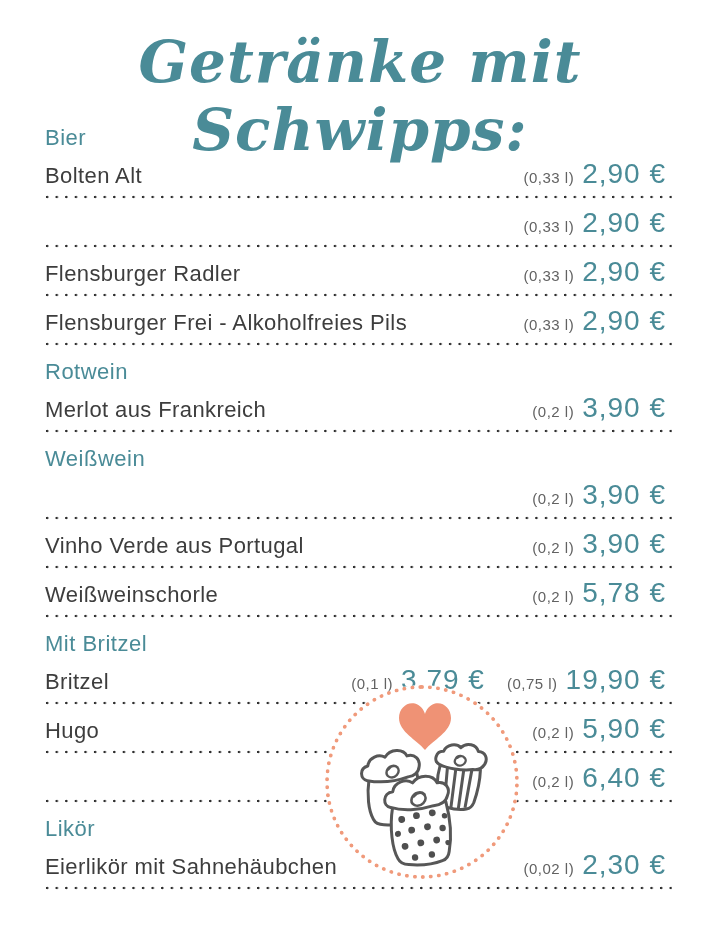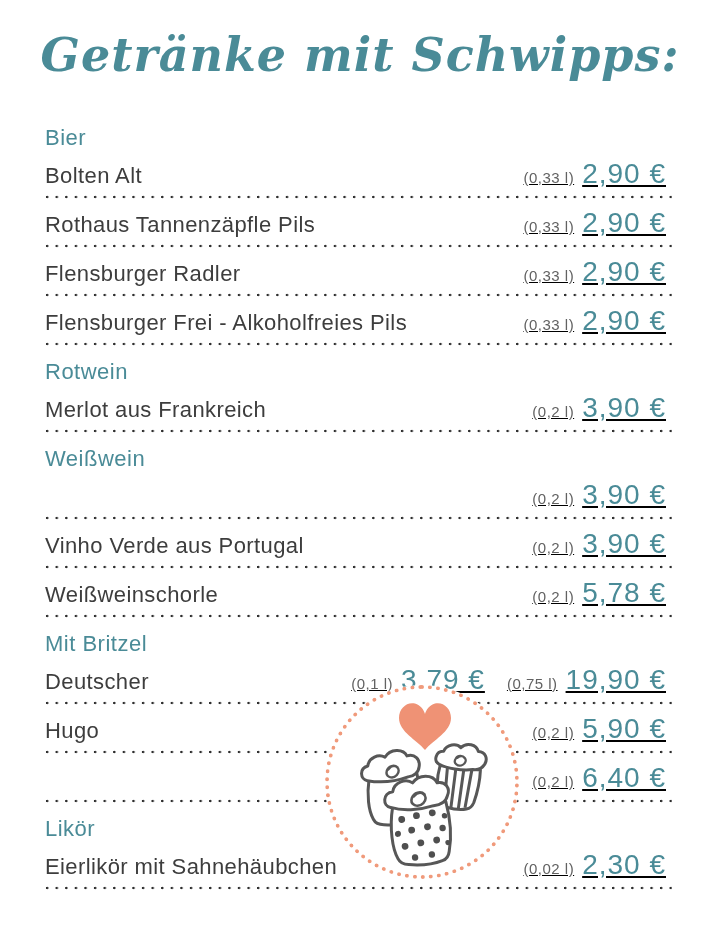--- a/index.html
+++ b/index.html
@@ -13,21 +13,21 @@
   }
   .title {
     position: absolute;
     top: 28px;
     left: 0;
     width: 720px;
     text-align: center;
     font-family: "DejaVu Serif", serif;
     font-style: italic;
     font-weight: bold;
-    font-size: 46px;
+    font-size: 58px;
     letter-spacing: 1px;
     color: #4a8b97;
   }
   .menu {
     position: absolute;
     left: 45px;
     top: 118px;
     width: 627px;
   }
   .section-heading {
@@ -50,21 +50,20 @@
     line-height: 26px;
     letter-spacing: 0.4px;
     color: #3d3d3d;
     white-space: nowrap;
   }
   .pricegroups {
     display: flex;
     align-items: center;
     gap: 22px;
     margin-left: auto;
-    text-decoration: underline;
   }
   .pricegroup {
     display: flex;
     align-items: baseline;
     gap: 8px;
     white-space: nowrap;
   }
   .vol {
     font-size: 15px;
     letter-spacing: 0.5px;
@@ -114,21 +113,20 @@
           <span class="vol">(0,33 l)</span>
           <span class="price">2,90 €</span>
         </span>
           </span>
       </div>
       <div class="leader"></div>
     </div>
 
     <div class="item">
       <div class="row">
-        <span class="item-name">Rothaus Tannenzäpfle Pils</span>
         <span class="pricegroups">
             <span class="pricegroup">
           <span class="vol">(0,33 l)</span>
           <span class="price">2,90 €</span>
         </span>
           </span>
       </div>
       <div class="leader"></div>
     </div>
 
@@ -210,21 +208,21 @@
         </span>
           </span>
       </div>
       <div class="leader"></div>
     </div>
 
     <div class="section-heading">Mit Britzel</div>
 
     <div class="item">
       <div class="row">
-        <span class="item-name">Deutscher</span>
+        <span class="item-name">Britzel</span>
         <span class="pricegroups">
           <span class="pricegroup">
             <span class="vol">(0,1 l)</span>
             <span class="price">3,79 €</span>
           </span>
           <span class="pricegroup">
             <span class="vol">(0,75 l)</span>
             <span class="price">19,90 €</span>
           </span>
         </span>

